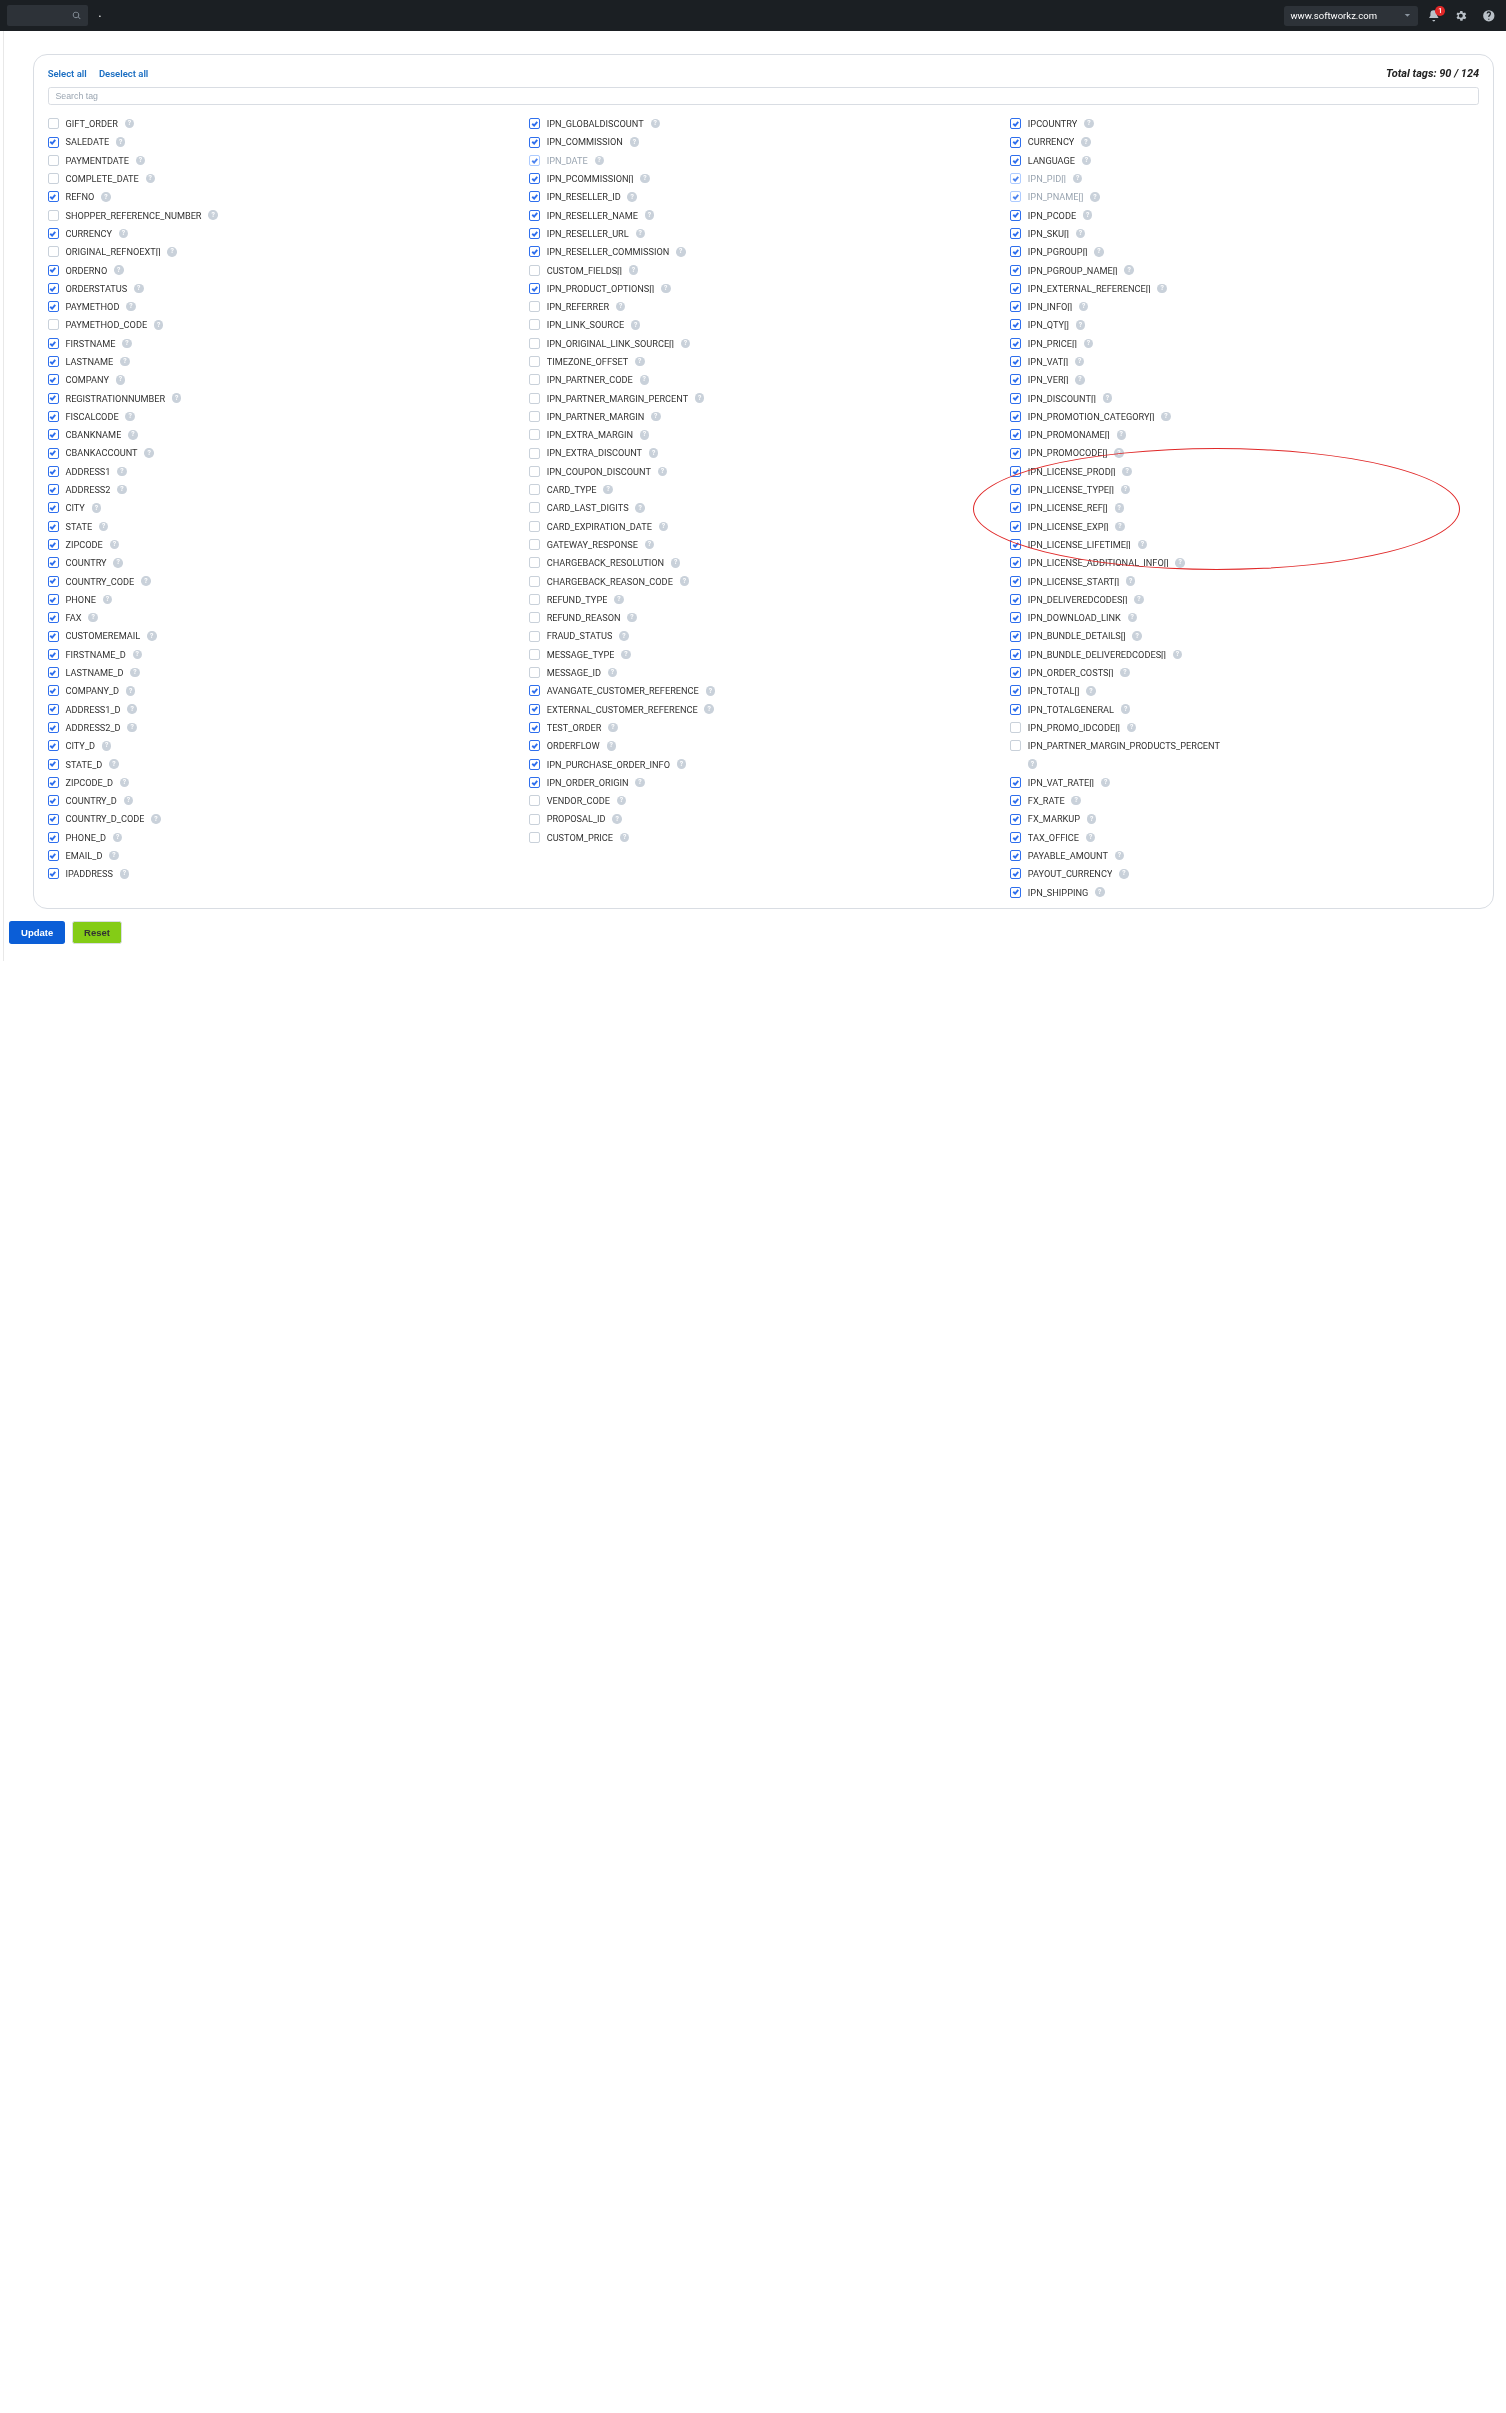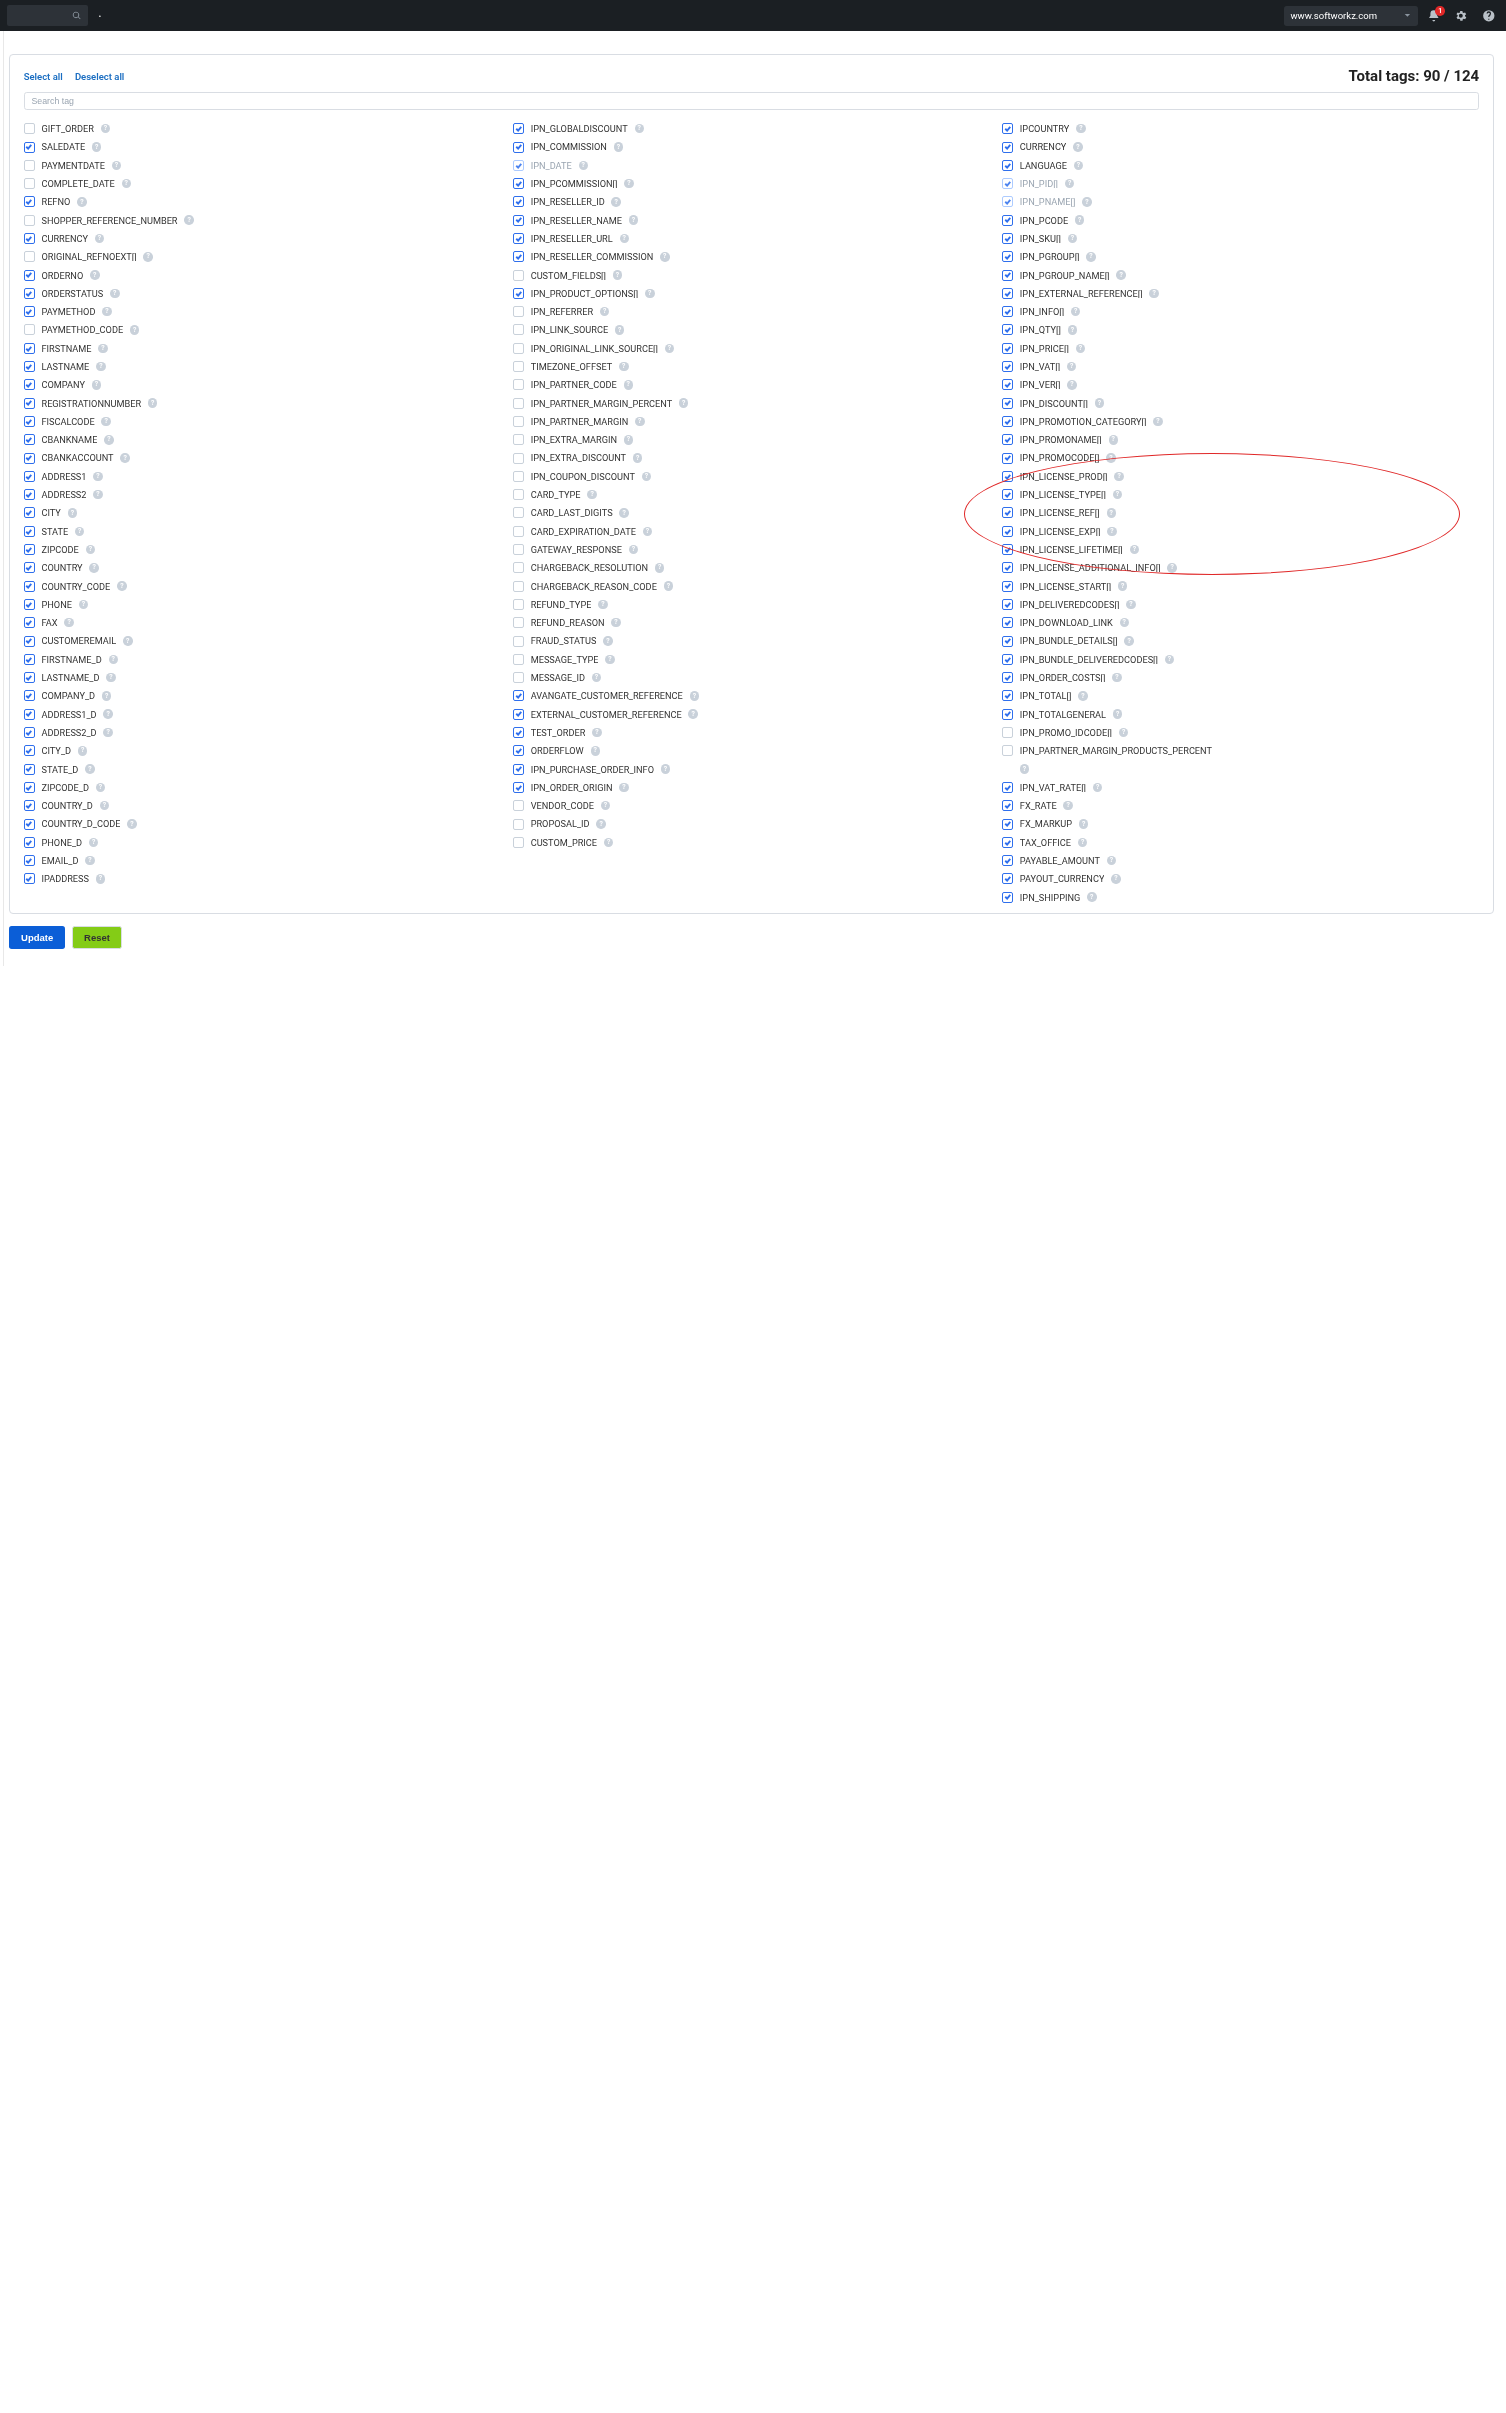--- a/index.html
+++ b/index.html
@@ -10,25 +10,25 @@
   .search-wrap svg { width:9.5px; height:9.5px; fill:#8a949e; }
   .dot { color:#e0e0e0; font-size:8.1px; margin-left:5.4px; }
   .topbar .flex { flex:1; }
   .site-pill { background:#2d3238; color:#fff; height:20px; border-radius:2.7px; display:flex; align-items:center; padding:0 6.8px; font-size:9.5px; gap:27px; }
   .site-pill svg { width:6.8px; height:6.8px; fill:#8a949e; }
   .topicon { width:13.6px; height:13.6px; fill:#b9c0c7; position:relative; }
   .icn-wrap { position:relative; display:flex; align-items:center; margin:0 4.1px; }
   .badge { position:absolute; top:-2.7px; right:-4.1px; background:#e02828; color:#fff; font-size:6.8px; border-radius:50%; width:9.5px; height:9.5px; display:flex; align-items:center; justify-content:center; font-weight:600; }
   
   .page { padding:9.5px 12.2px 16.3px 5.4px; border-left:0.7px solid #e8e8e8; margin-left:2.7px; }
-  .panel { border:0.7px solid #d9dde3; border-radius:4px; padding:12.2px 13.6px 6.8px; margin-top:13.6px; }
+  .panel { border:0.7px solid #d9dde3; border-radius:14px; padding:12.2px 13.6px 6.8px; margin-top:13.6px;margin-left:24px; }
   .panel-top { display:flex; align-items:center; justify-content:space-between; margin-bottom:6.8px; gap:11px; }
   .links { display:flex; gap:12.2px; }
   .link { color:#1b6ec2; font-weight:600; font-size:9.5px; cursor:pointer; }
-  .total { font-size:15px; font-weight:700; color:#222; }
+  .total { font-size:11px; font-weight:700; color:#222;font-style:italic; }
   .searchbox { width:100%; height:18px; border:0.7px solid #d9dde3; border-radius:2.7px; padding:0 6.8px; font-size:8.8px; color:#333; outline:none; }
   .searchbox::placeholder { color:#9aa5b1; }
   .cols { display:flex; gap:12px; margin-top:9.5px; position:relative; }
   .col { flex:1 1 33%; min-width:0; }
   .row { display:flex; align-items:center; padding:2.7px 2.7px 2.7px 0; font-size:9.2px; line-height:1; gap:6.8px; min-height:18.3px; }
   .cb { width:11px; height:11px; border:1px solid #2f6fed; border-radius:2px; display:inline-flex; align-items:center; justify-content:center; background:#fff; flex:0 0 11px; cursor:pointer; }
   .cb svg { width:7.5px; height:7.5px; fill:none; stroke:#2f6fed; stroke-width:3; visibility:hidden; }
   .cb.on svg { visibility:visible; }
   .cb.off { border-color:#c9d1da; }
   .cb.dis { border-color:#9fc2ff; opacity:.85; }

